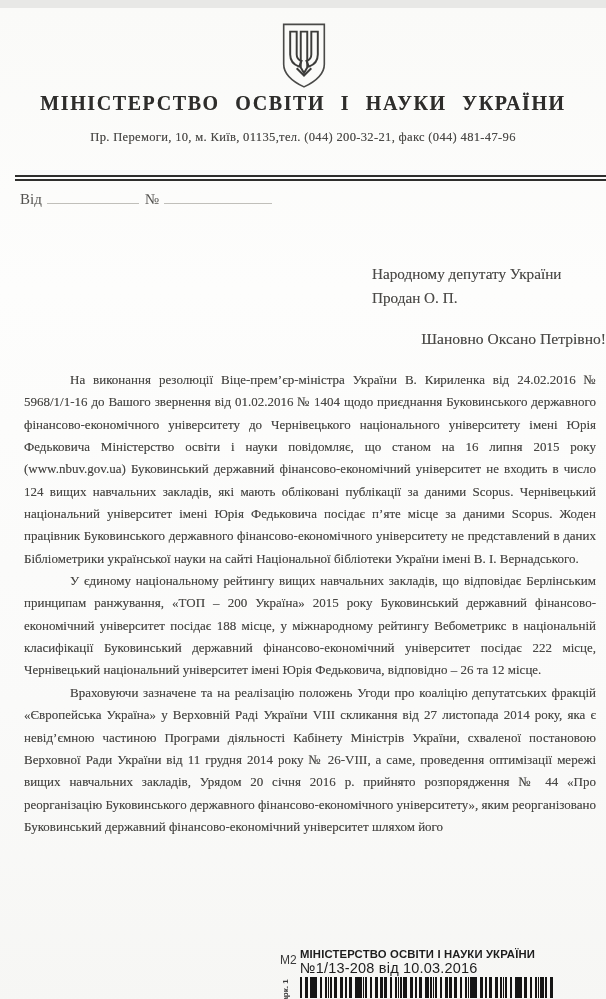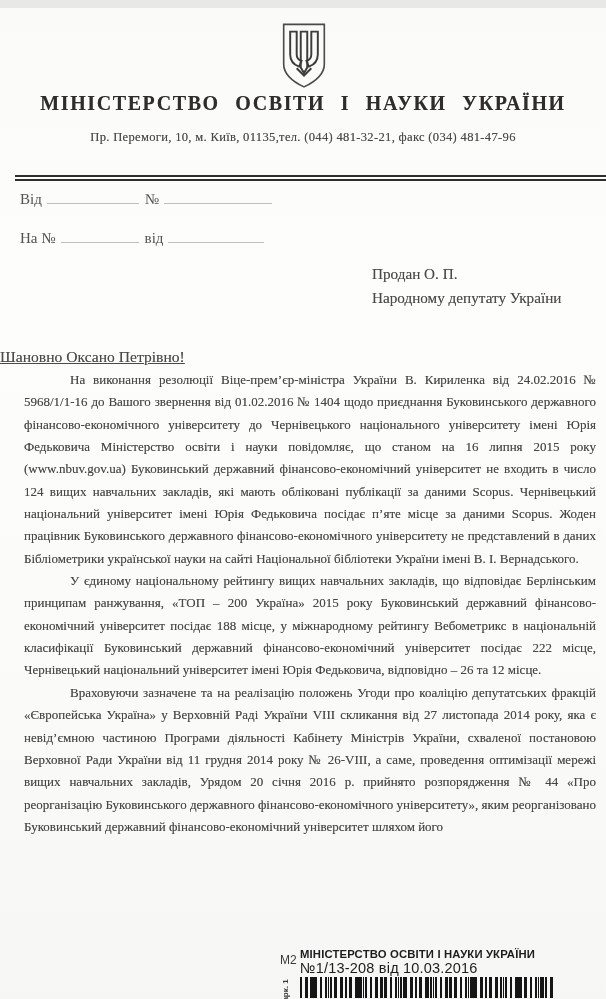--- a/index.html
+++ b/index.html
@@ -29,21 +29,21 @@
   .ref-row{position:absolute;left:20px;font-size:15px;color:#53524f;white-space:nowrap;}
   .ref-row.r1{top:182px;}
   .ref-row.r2{top:221px;}
   .blank{display:inline-block;height:13px;border-bottom:1px solid #c0bfba;vertical-align:baseline;margin:0 6px 0 5px;}
   .blank.w1{width:92px;}
   .blank.w2{width:108px;}
   .blank.w3{width:78px;}
   .blank.w4{width:96px;}
   
   .recipient{position:absolute;left:372px;top:254px;font-size:15.2px;line-height:24px;color:#4b4a47;}
-  .salutation{position:absolute;top:340px;left:0;width:100%;text-align:left;font-size:15.6px;color:#4b4a47;text-decoration:underline;}
+  .salutation{position:absolute;top:322px;left:0;width:100%;text-align:right;font-size:15.6px;color:#4b4a47;}
   
   .body-text{
     position:absolute;top:361px;left:24px;width:572px;
     font-size:13px;line-height:22.35px;text-align:justify;color:#484744;
   }
   .body-text p{margin:0;text-indent:46px;}
   
   .stamp{position:absolute;left:280px;top:940px;font-family:"Liberation Sans","DejaVu Sans",sans-serif;color:#1d1d1d;}
   .stamp .m2{position:absolute;left:0;top:5px;font-size:12px;font-weight:normal;color:#3a3a3a;}
   .stamp .org{margin-left:20px;font-size:11.3px;font-weight:bold;letter-spacing:.15px;white-space:nowrap;}
@@ -71,33 +71,30 @@
       <g fill="none" stroke="#3c3c3a" stroke-width="2.4">
         <path d="M15 12 h8 v28 q0 6 6 8 l-3 7 q-11 -4 -11 -15 z"></path>
         <path d="M49 12 h-8 v28 q0 6 -6 8 l3 7 q11 -4 11 -15 z"></path>
         <path d="M28 12 h8 v44 l-4 7 l-4 -7 z"></path>
         <path d="M23 57 l9 9 l9 -9"></path>
       </g>
     </svg>
   </div>
 
   <h1 class="ministry-title scan-ink">МІНІСТЕРСТВО ОСВІТИ І НАУКИ УКРАЇНИ</h1>
-  <div class="addr l1 scan-ink">Пр. Перемоги, 10,  м. Київ, 01135,тел. (044) 481-32-21, факс (034) 481-47-96</div>
+  <div class="addr l1 scan-ink">Пр. Перемоги, 10,  м. Київ, 01135,тел. (044) 200-32-21, факс (044) 481-47-96</div>
   <div class="double-rule"></div>
 
   <div class="ref-row r1">
     <span>Від</span><span class="blank w1"></span><span>№</span><span class="blank w2"></span>
   </div>
-  <div class="ref-row r2">
-    <span>На №</span><span class="blank w3"></span><span>від</span><span class="blank w4"></span>
-  </div>
 
   <div class="recipient scan-ink">
+    <div>Народному депутату України</div>
     <div>Продан О. П.</div>
-    <div>Народному депутату України</div>
   </div>
 
   <div class="salutation scan-ink">Шановно Оксано Петрівно!</div>
 
   <div class="body-text scan-ink">
     <p>На виконання резолюції Віце-прем’єр-міністра України В. Кириленка від 24.02.2016 № 5968/1/1-16 до Вашого звернення від 01.02.2016 № 1404 щодо приєднання Буковинського державного фінансово-економічного університету до Чернівецького національного університету імені Юрія Федьковича Міністерство освіти і науки повідомляє, що станом на 16 липня 2015 року (www.nbuv.gov.ua) Буковинський державний фінансово-економічний університет не входить в число 124 вищих навчальних закладів, які мають обліковані публікації за даними Scopus. Чернівецький національний університет імені Юрія Федьковича посідає п’яте місце за даними Scopus. Жоден працівник Буковинського державного фінансово-економічного університету не представлений в даних Бібліометрики української науки на сайті Національної бібліотеки України імені В. І. Вернадського.</p>
     <p>У єдиному національному рейтингу вищих навчальних закладів, що відповідає Берлінським принципам ранжування, «ТОП – 200 Україна» 2015 року Буковинський державний фінансово-економічний університет посідає 188 місце, у міжнародному рейтингу Вебометрикс в національній класифікації Буковинський державний фінансово-економічний університет посідає 222 місце, Чернівецький національний університет імені Юрія Федьковича, відповідно – 26 та 12 місце.</p>
     <p>Враховуючи зазначене та на реалізацію положень Угоди про коаліцію депутатських фракцій «Європейська Україна» у Верховній Раді України VIII скликання від 27 листопада 2014 року, яка є невід’ємною частиною Програми діяльності Кабінету Міністрів України, схваленої постановою Верховної Ради України від 11 грудня 2014 року № 26-VIII, а саме, проведення оптимізації мережі вищих навчальних закладів, Урядом 20 січня 2016 р. прийнято розпорядження № 44 «Про реорганізацію Буковинського державного фінансово-економічного університету», яким реорганізовано Буковинський державний фінансово-економічний університет шляхом його</p>
   </div>
 

